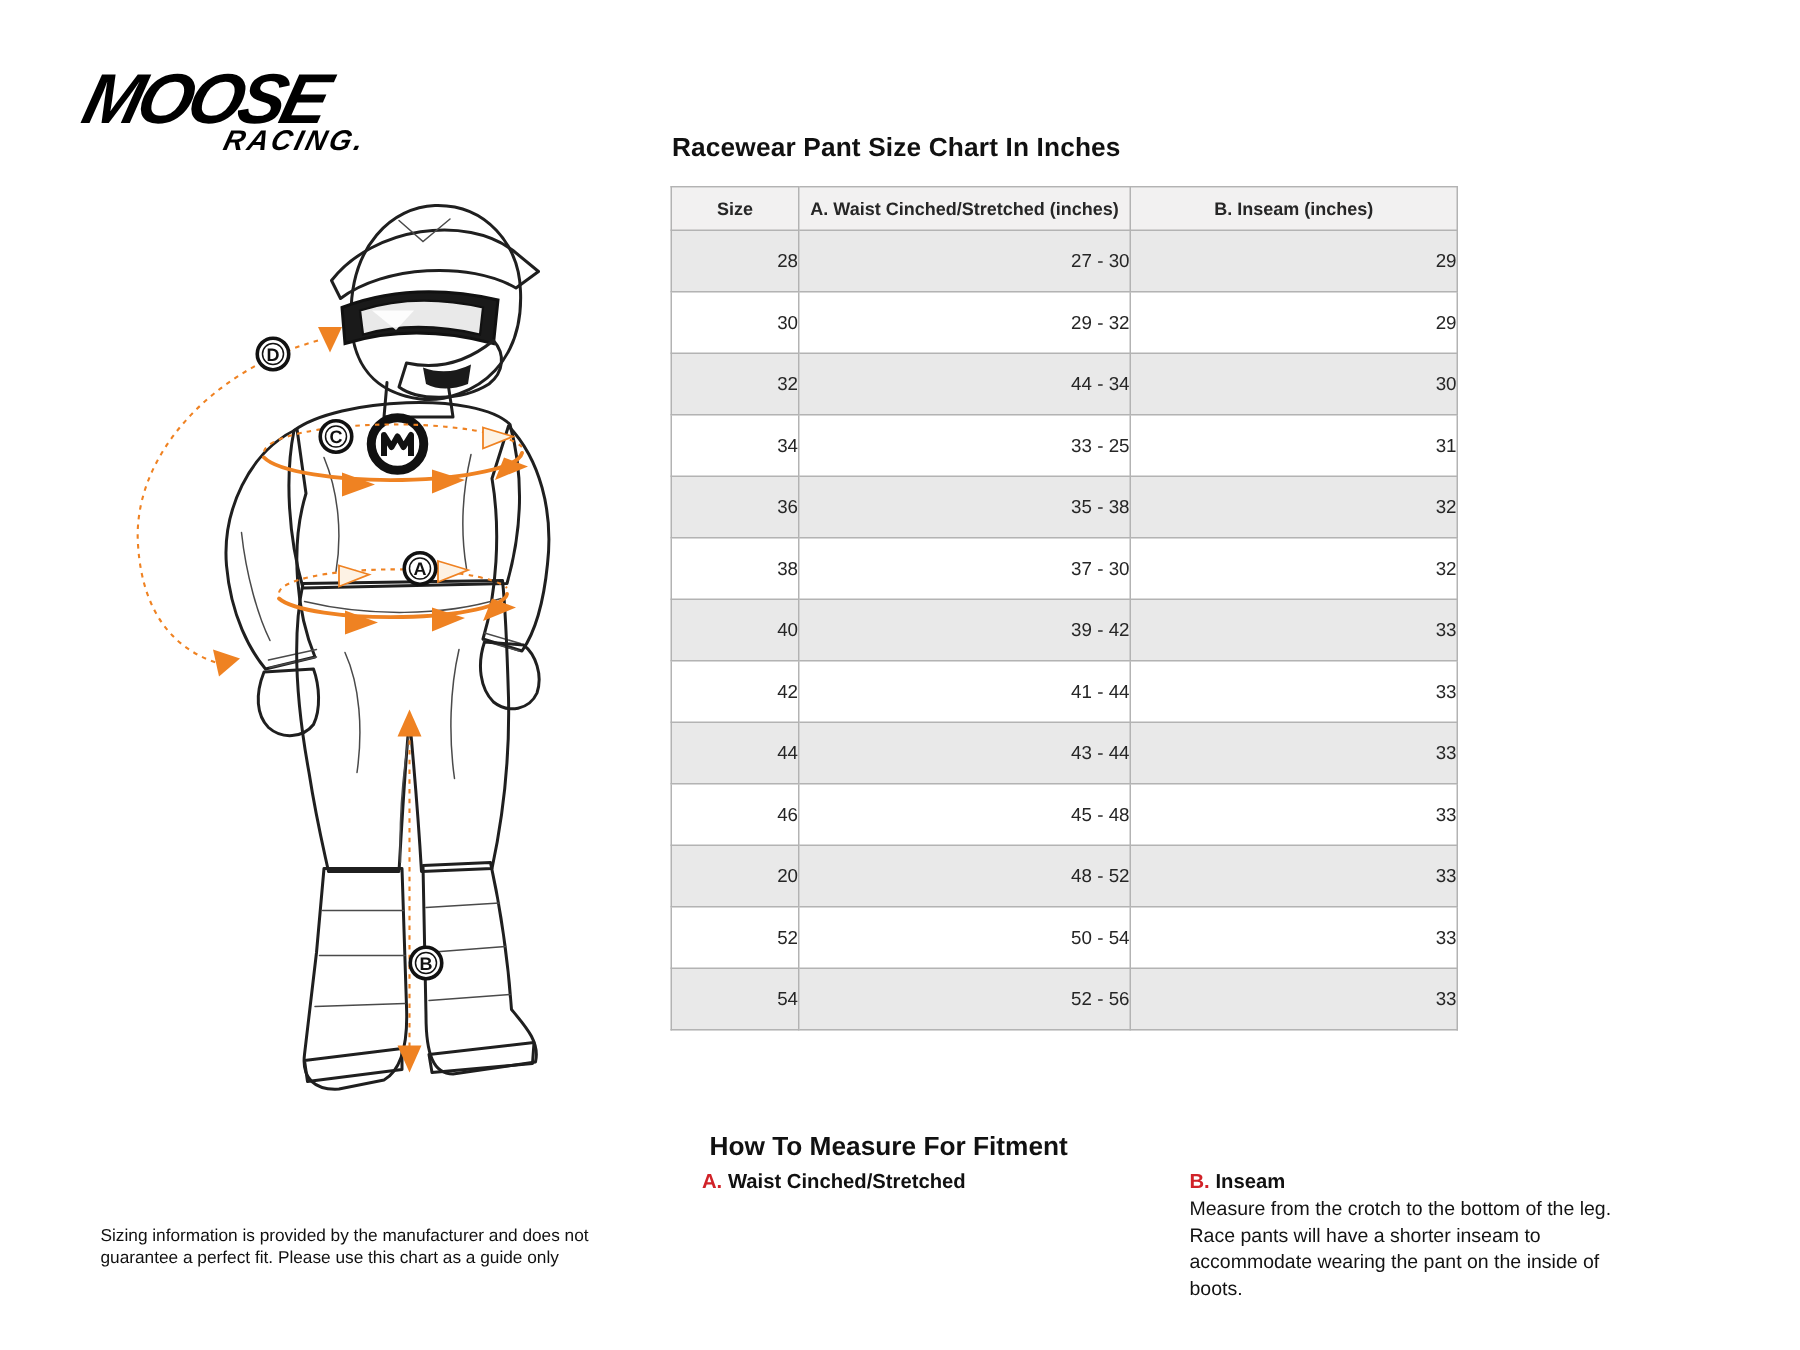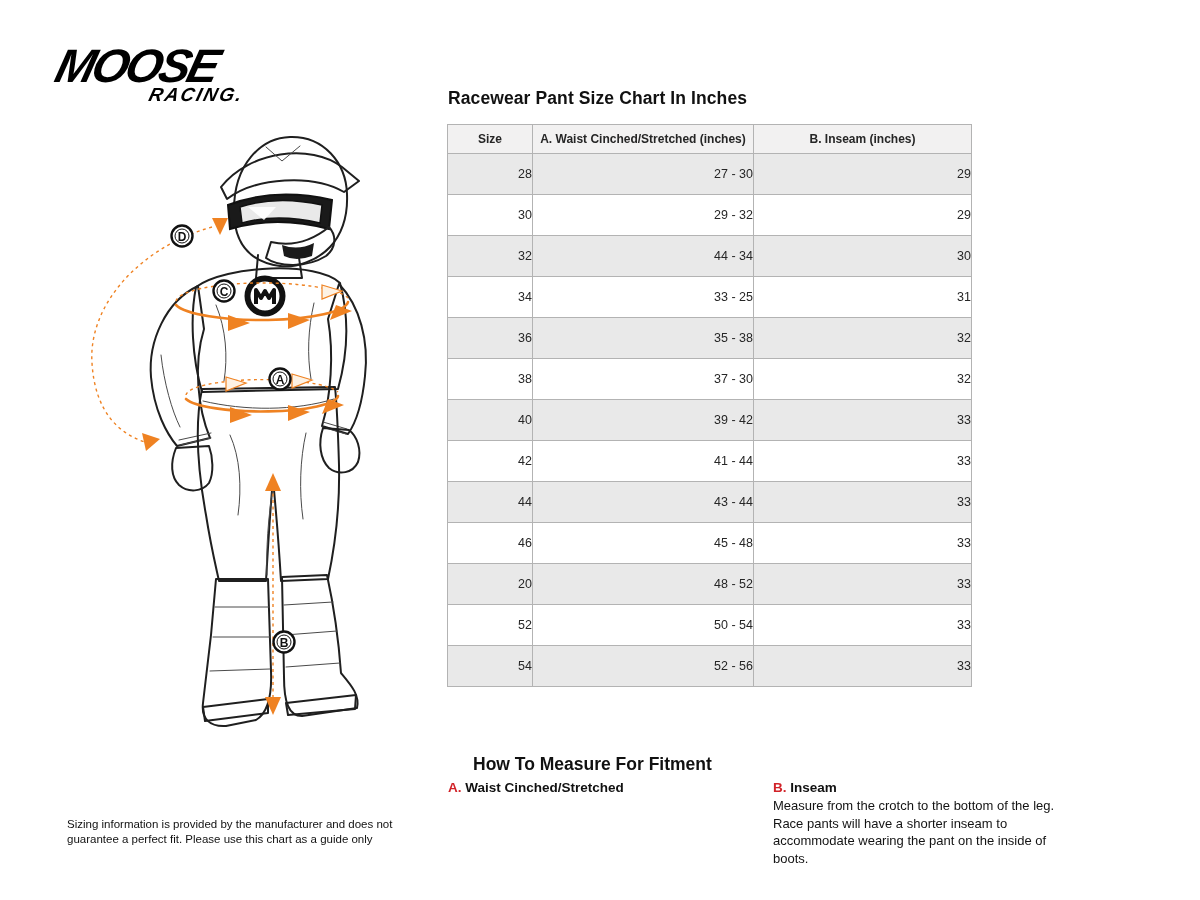--- a/index.html
+++ b/index.html
@@ -43,21 +43,21 @@
   .size-table tbody tr:nth-child(odd) td { background:#e9e9e9; }
   .col-size   { width:85px; }
   .col-waist  { width:221px; }
   .col-inseam { width:218px; }
 
   
   .howto-heading {
     position:absolute; left:448px; top:754px;
     font-size:17.5px; font-weight:700; color:#111;margin-left:25px;
   }
-  .howto-col { position:absolute; top:780px; }
+  .howto-col { position:absolute; top:780px;margin-left:20px; }
   .howto-col.col-a { left:448px; width:300px; }
   .howto-col.col-b { left:773px; width:312px; }
   .howto-title { font-size:13.5px; font-weight:700; color:#111; margin-bottom:2px; }
   .howto-title .letter { color:#d12228; }
   .howto-text { font-size:13px; line-height:1.36; color:#131313; }
 
   
   .disclaimer {
     position:absolute; left:67px; top:817px; width:368px;
     font-size:11.5px; line-height:1.3; color:#111;

